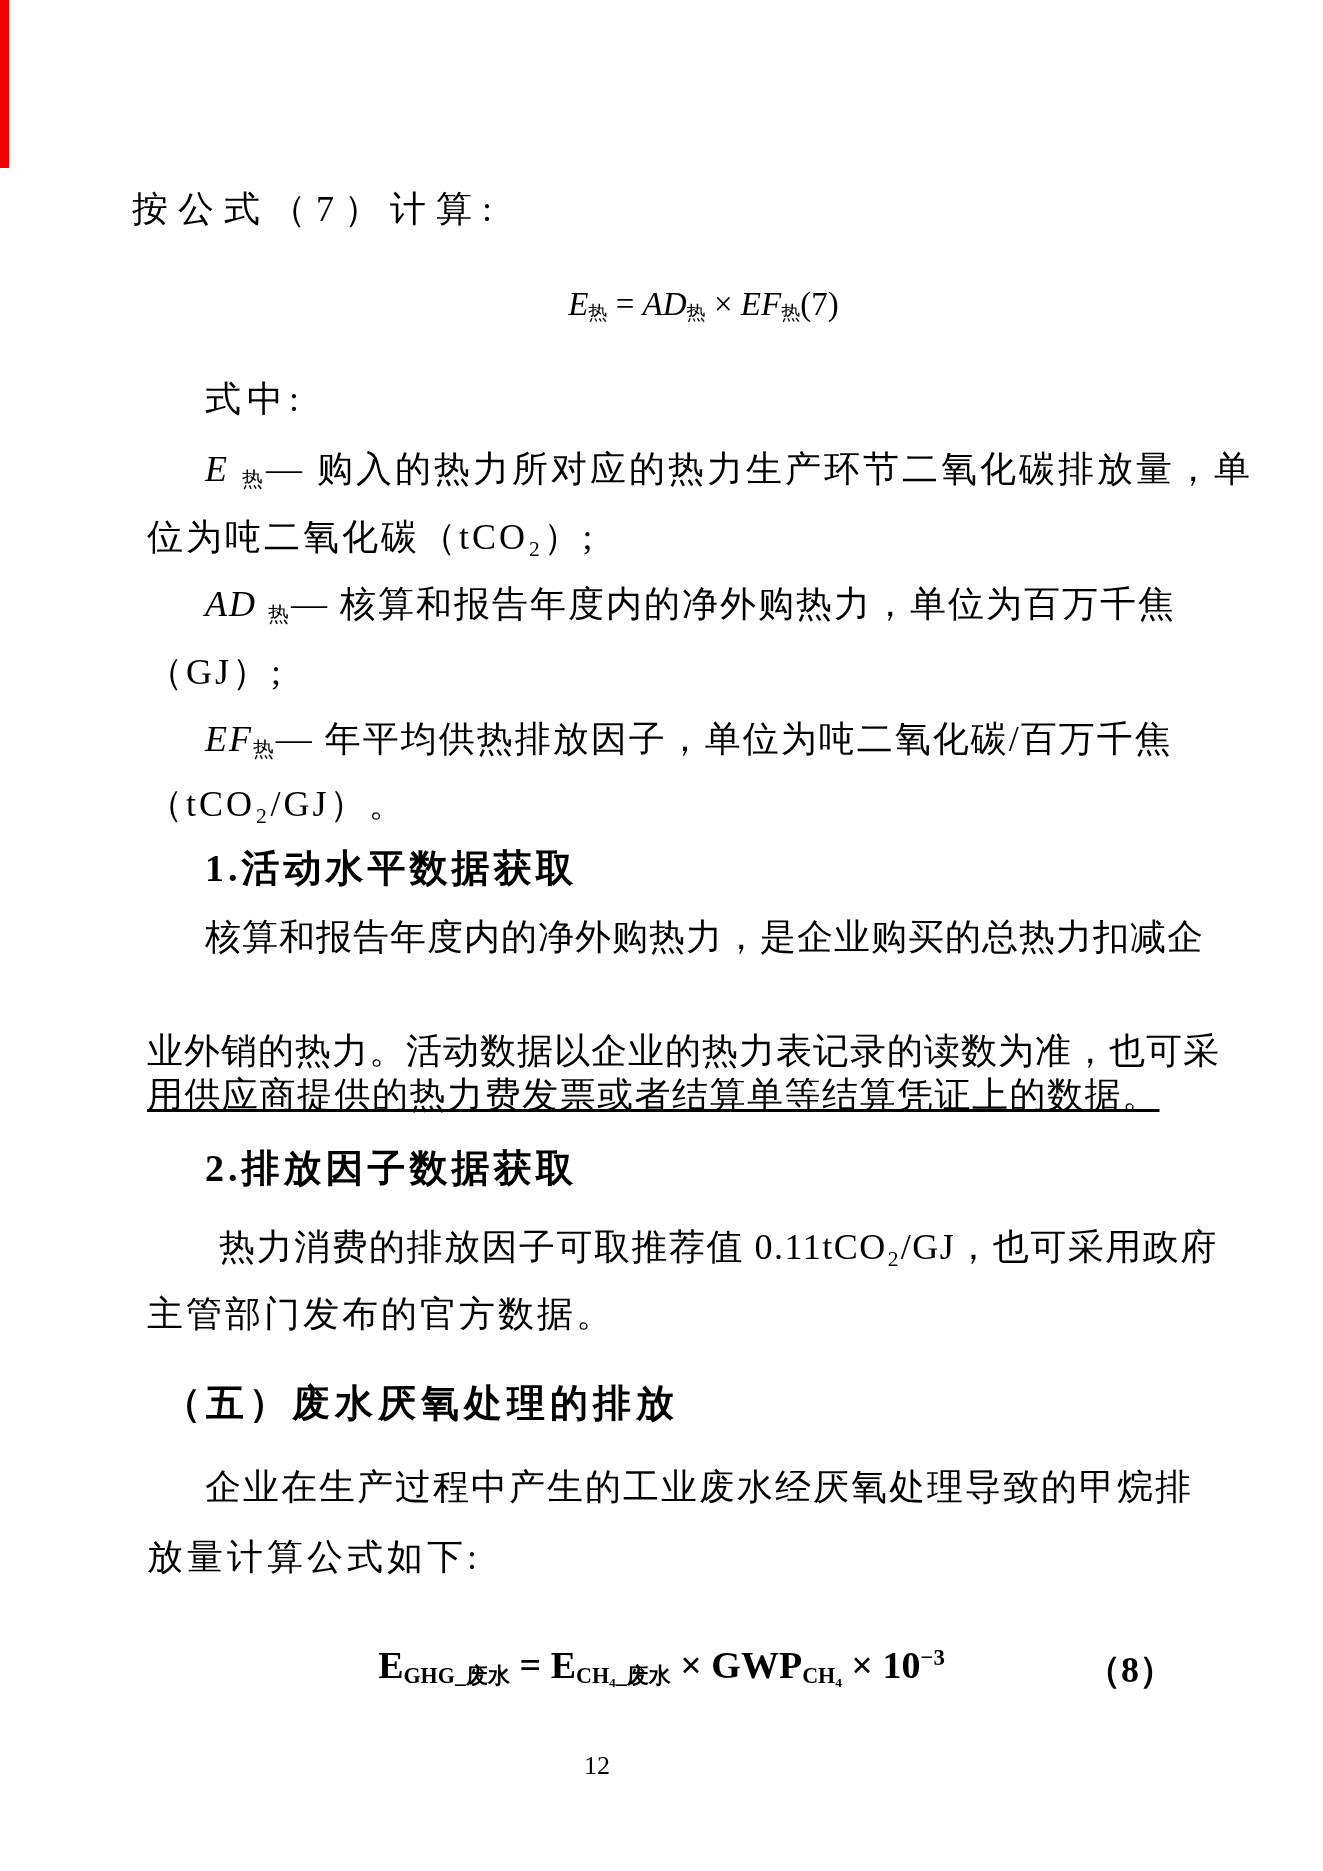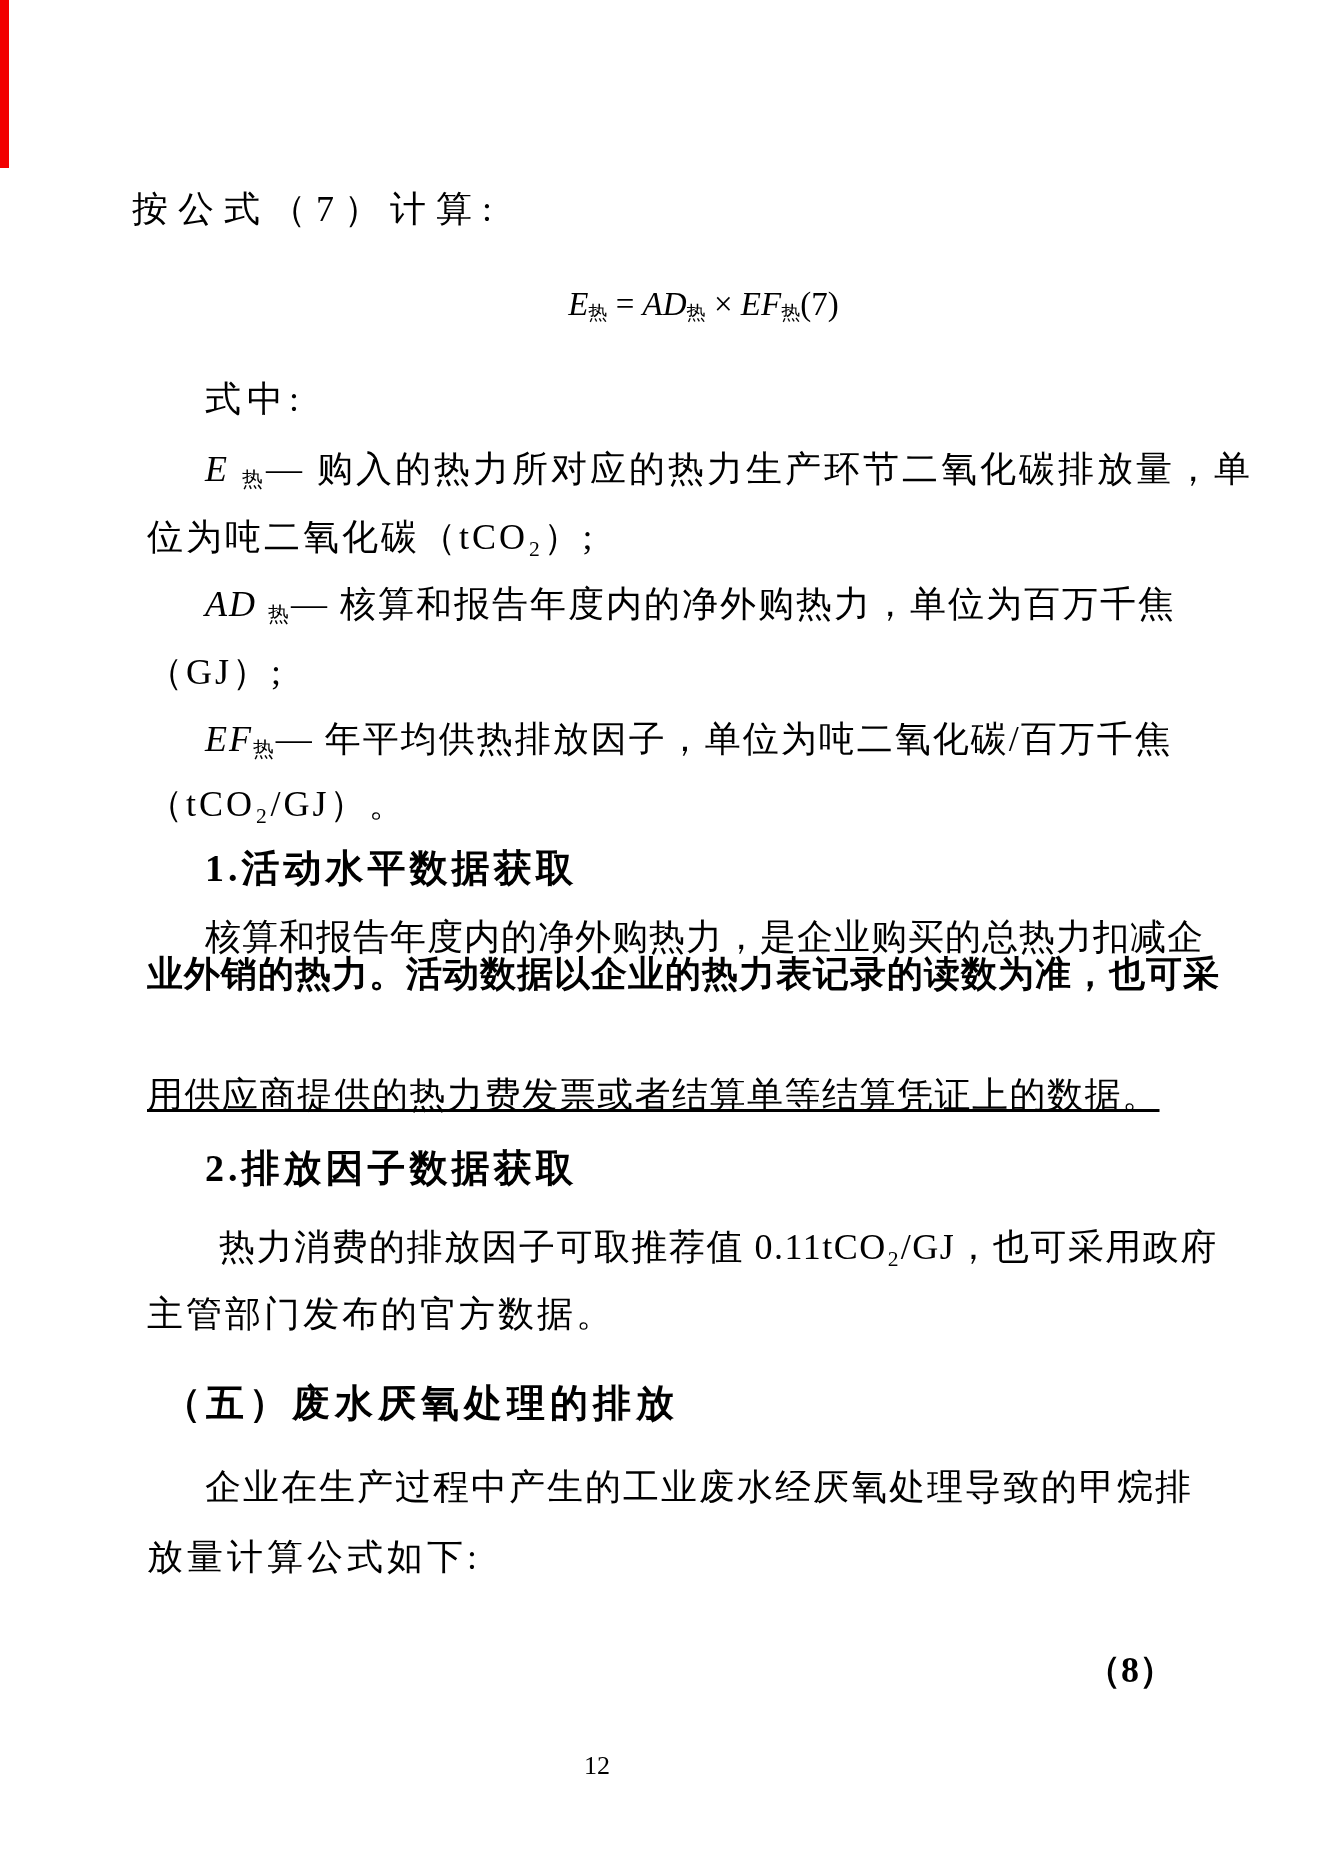--- a/index.html
+++ b/index.html
@@ -27,21 +27,21 @@
   .l1{top:284px;font-size:33px;transform:translateX(42px);}
   .l2{left:205px;top:377px;letter-spacing:6px;}
   .l3{left:205px;top:447px;letter-spacing:3px;}
   .l4{left:147px;top:515px;letter-spacing:3px;}
   .l5{left:205px;top:582px;letter-spacing:2px;}
   .l6{left:147px;top:650px;letter-spacing:3px;}
   .l7{left:205px;top:717px;letter-spacing:2px;}
   .l8{left:147px;top:782px;letter-spacing:3px;}
   .l9{left:205px;top:845px;font-size:38px;letter-spacing:4px;}
   .l10{left:205px;top:915px;letter-spacing:1px;text-align:center;}
-  .l11{left:147px;top:952px;letter-spacing:1px;font-weight:bold;}
+  .l11{left:147px;top:1029px;letter-spacing:1px;}
   .l12{left:147px;top:1073px;letter-spacing:1.5px;text-decoration:underline;}
   .l13{left:205px;top:1145px;font-size:38px;letter-spacing:4px;}
   .l14{left:219px;top:1225px;letter-spacing:1.5px;}
   .l15{left:147px;top:1292px;letter-spacing:3px;}
   .l16{left:163px;top:1380px;font-size:38px;letter-spacing:5px;font-family:Liberation Serif, serif;}
   .l17{left:205px;top:1465px;letter-spacing:2px;}
   .l18{left:147px;top:1535px;letter-spacing:4px;}
   .l19{top:1642px;font-size:38px;}
   .l20{left:1085px;top:1648px;font-size:36px;}
   .pageno{left:0;top:1750px;width:1194px;text-align:center;font-size:26px;}
@@ -64,15 +64,16 @@
   <div class="ln l9 bold"><span class="seg">1.活动水平数据获取</span></div>
   <div class="ln l10"><span class="seg">核算和报告年度内的净外购热力，是企业购买的总热力扣减企</span></div>
   <div class="ln l11"><span class="seg">业外销的热力。活动数据以企业的热力表记录的读数为准，也可采</span></div>
   <div class="ln l12"><span class="seg">用供应商提供的热力费发票或者结算单等结算凭证上的数据。</span></div>
   <div class="ln l13 bold"><span class="seg">2.排放因子数据获取</span></div>
   <div class="ln l14"><span class="seg">热力消费的排放因子可取推荐值 0.11tCO₂/GJ，也可采用政府</span></div>
   <div class="ln l15"><span class="seg">主管部门发布的官方数据。</span></div>
   <div class="ln l16 bold"><span class="seg">（五）废水厌氧处理的排放</span></div>
   <div class="ln l17"><span class="seg">企业在生产过程中产生的工业废水经厌氧处理导致的甲烷排</span></div>
   <div class="ln l18"><span class="seg">放量计算公式如下:</span></div>
+  <div class="ln l19 bold center"><span class="seg">E</span><span class="seg s-sub">GHG_废水</span><span class="seg"> = E</span><span class="seg s-sub">CH₄_废水</span><span class="seg"> × GWP</span><span class="seg s-sub">CH₄</span><span class="seg"> × 10</span><span class="seg s-sup">−3</span></div>
   <div class="ln l20 bold"><span class="seg">（8）</span></div>
   <div class="ln pageno">12</div>
 </div>
 
 </body></html>

